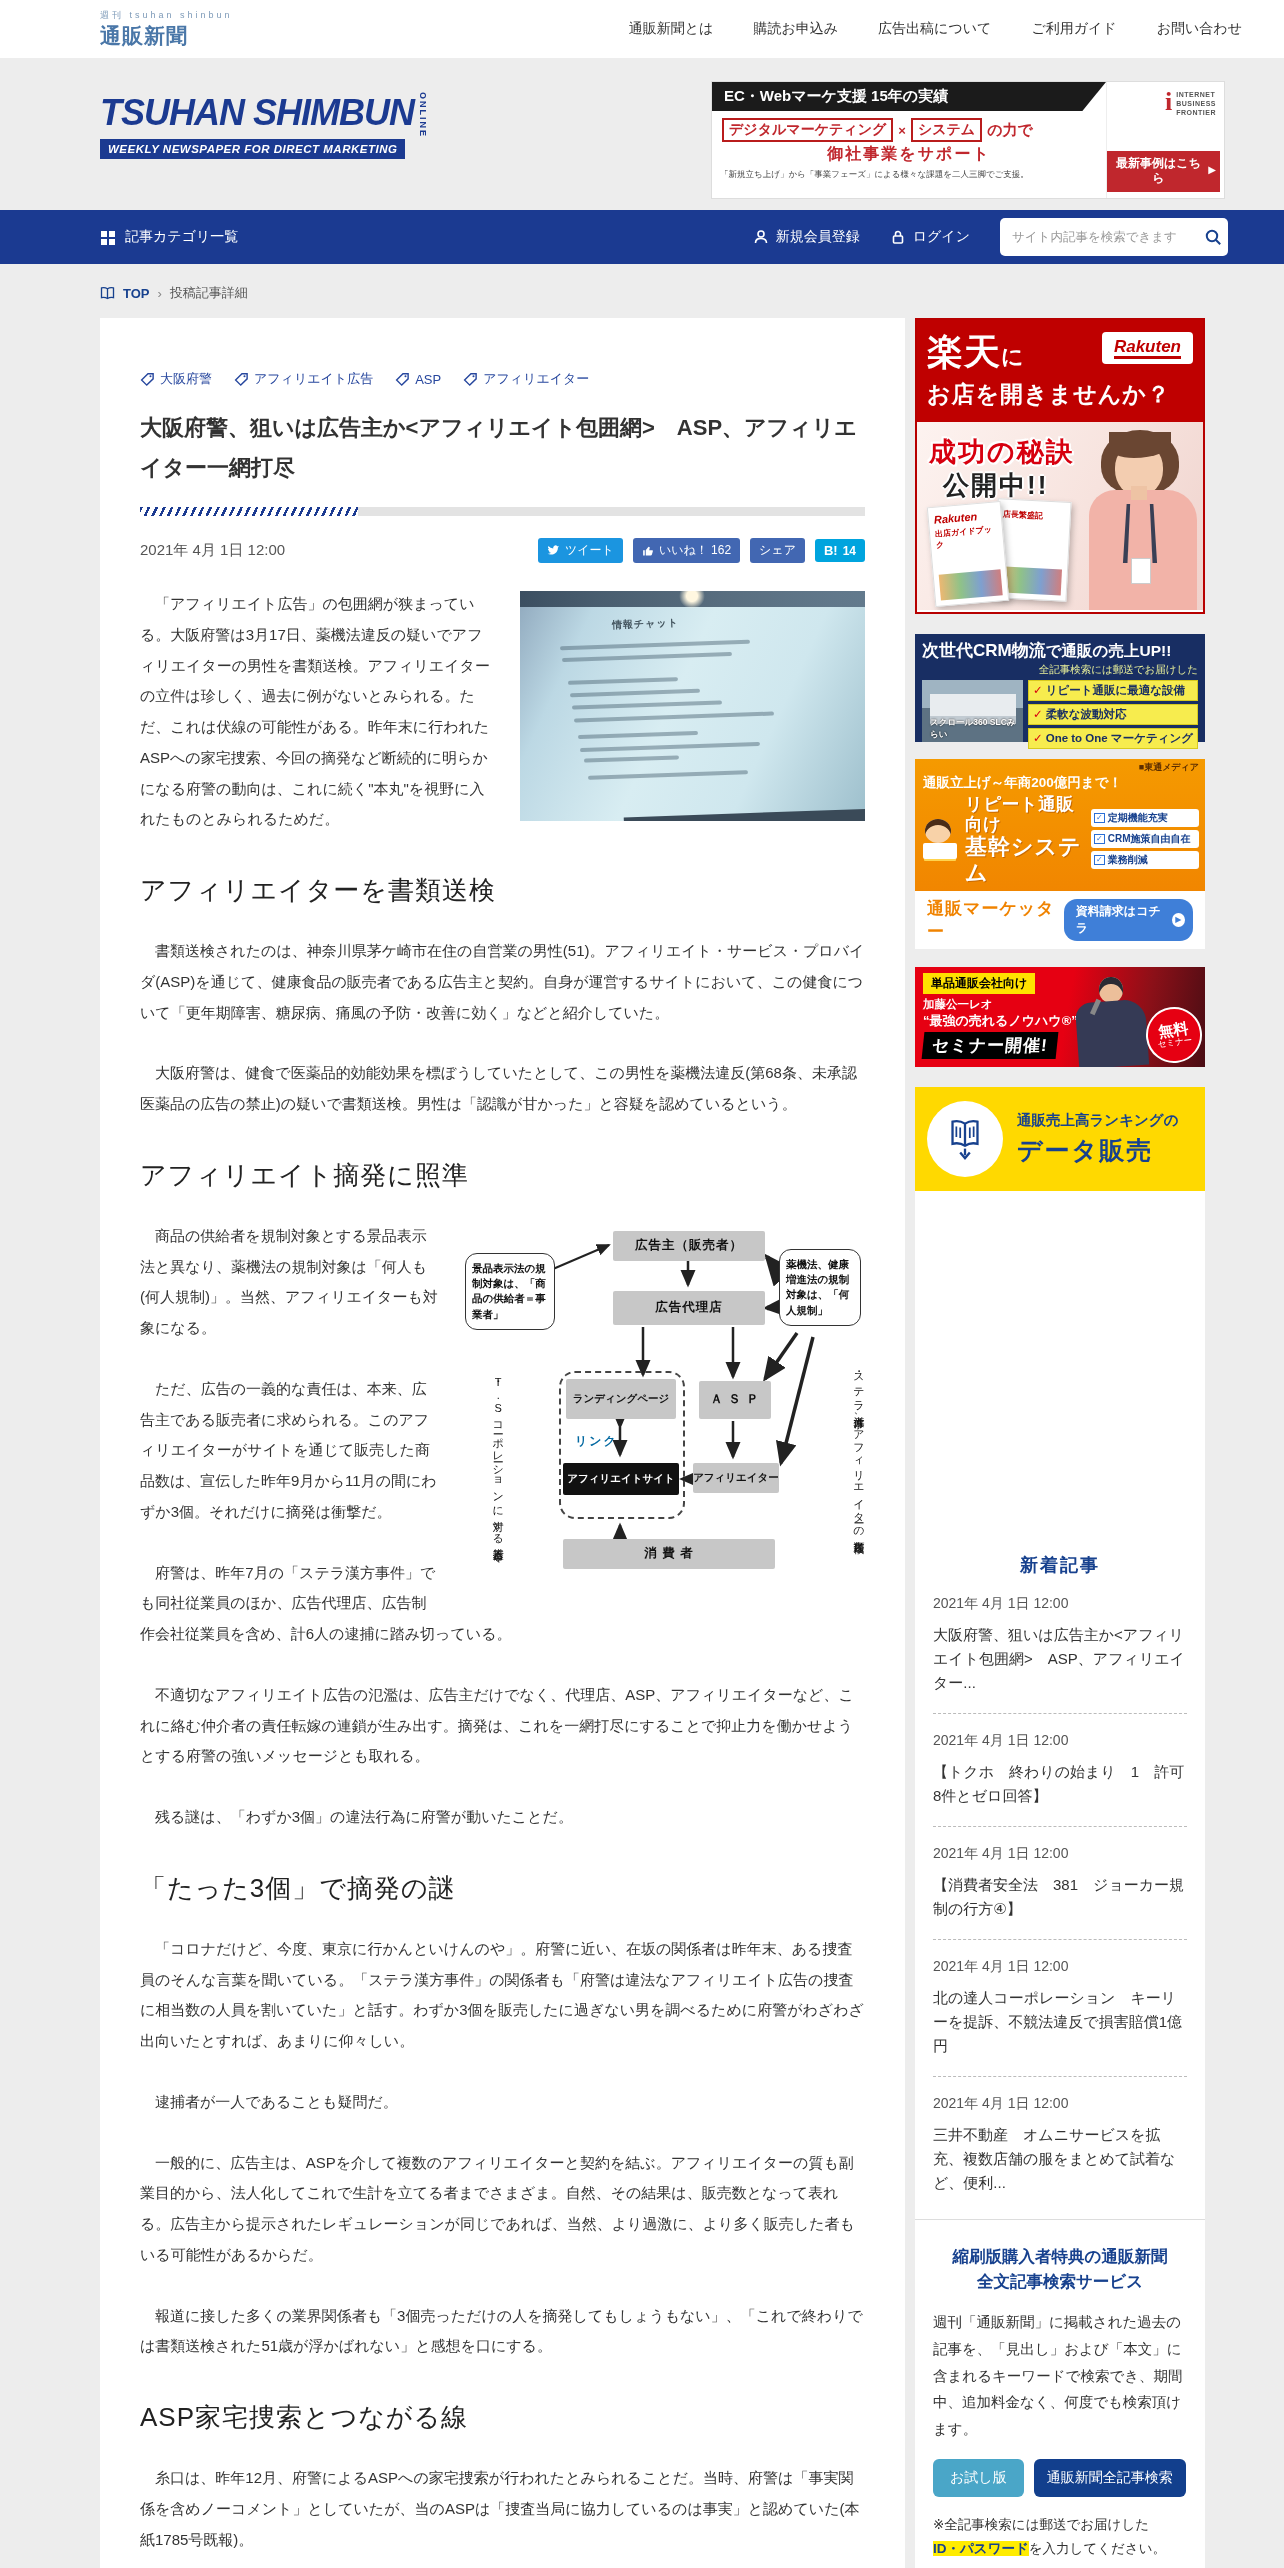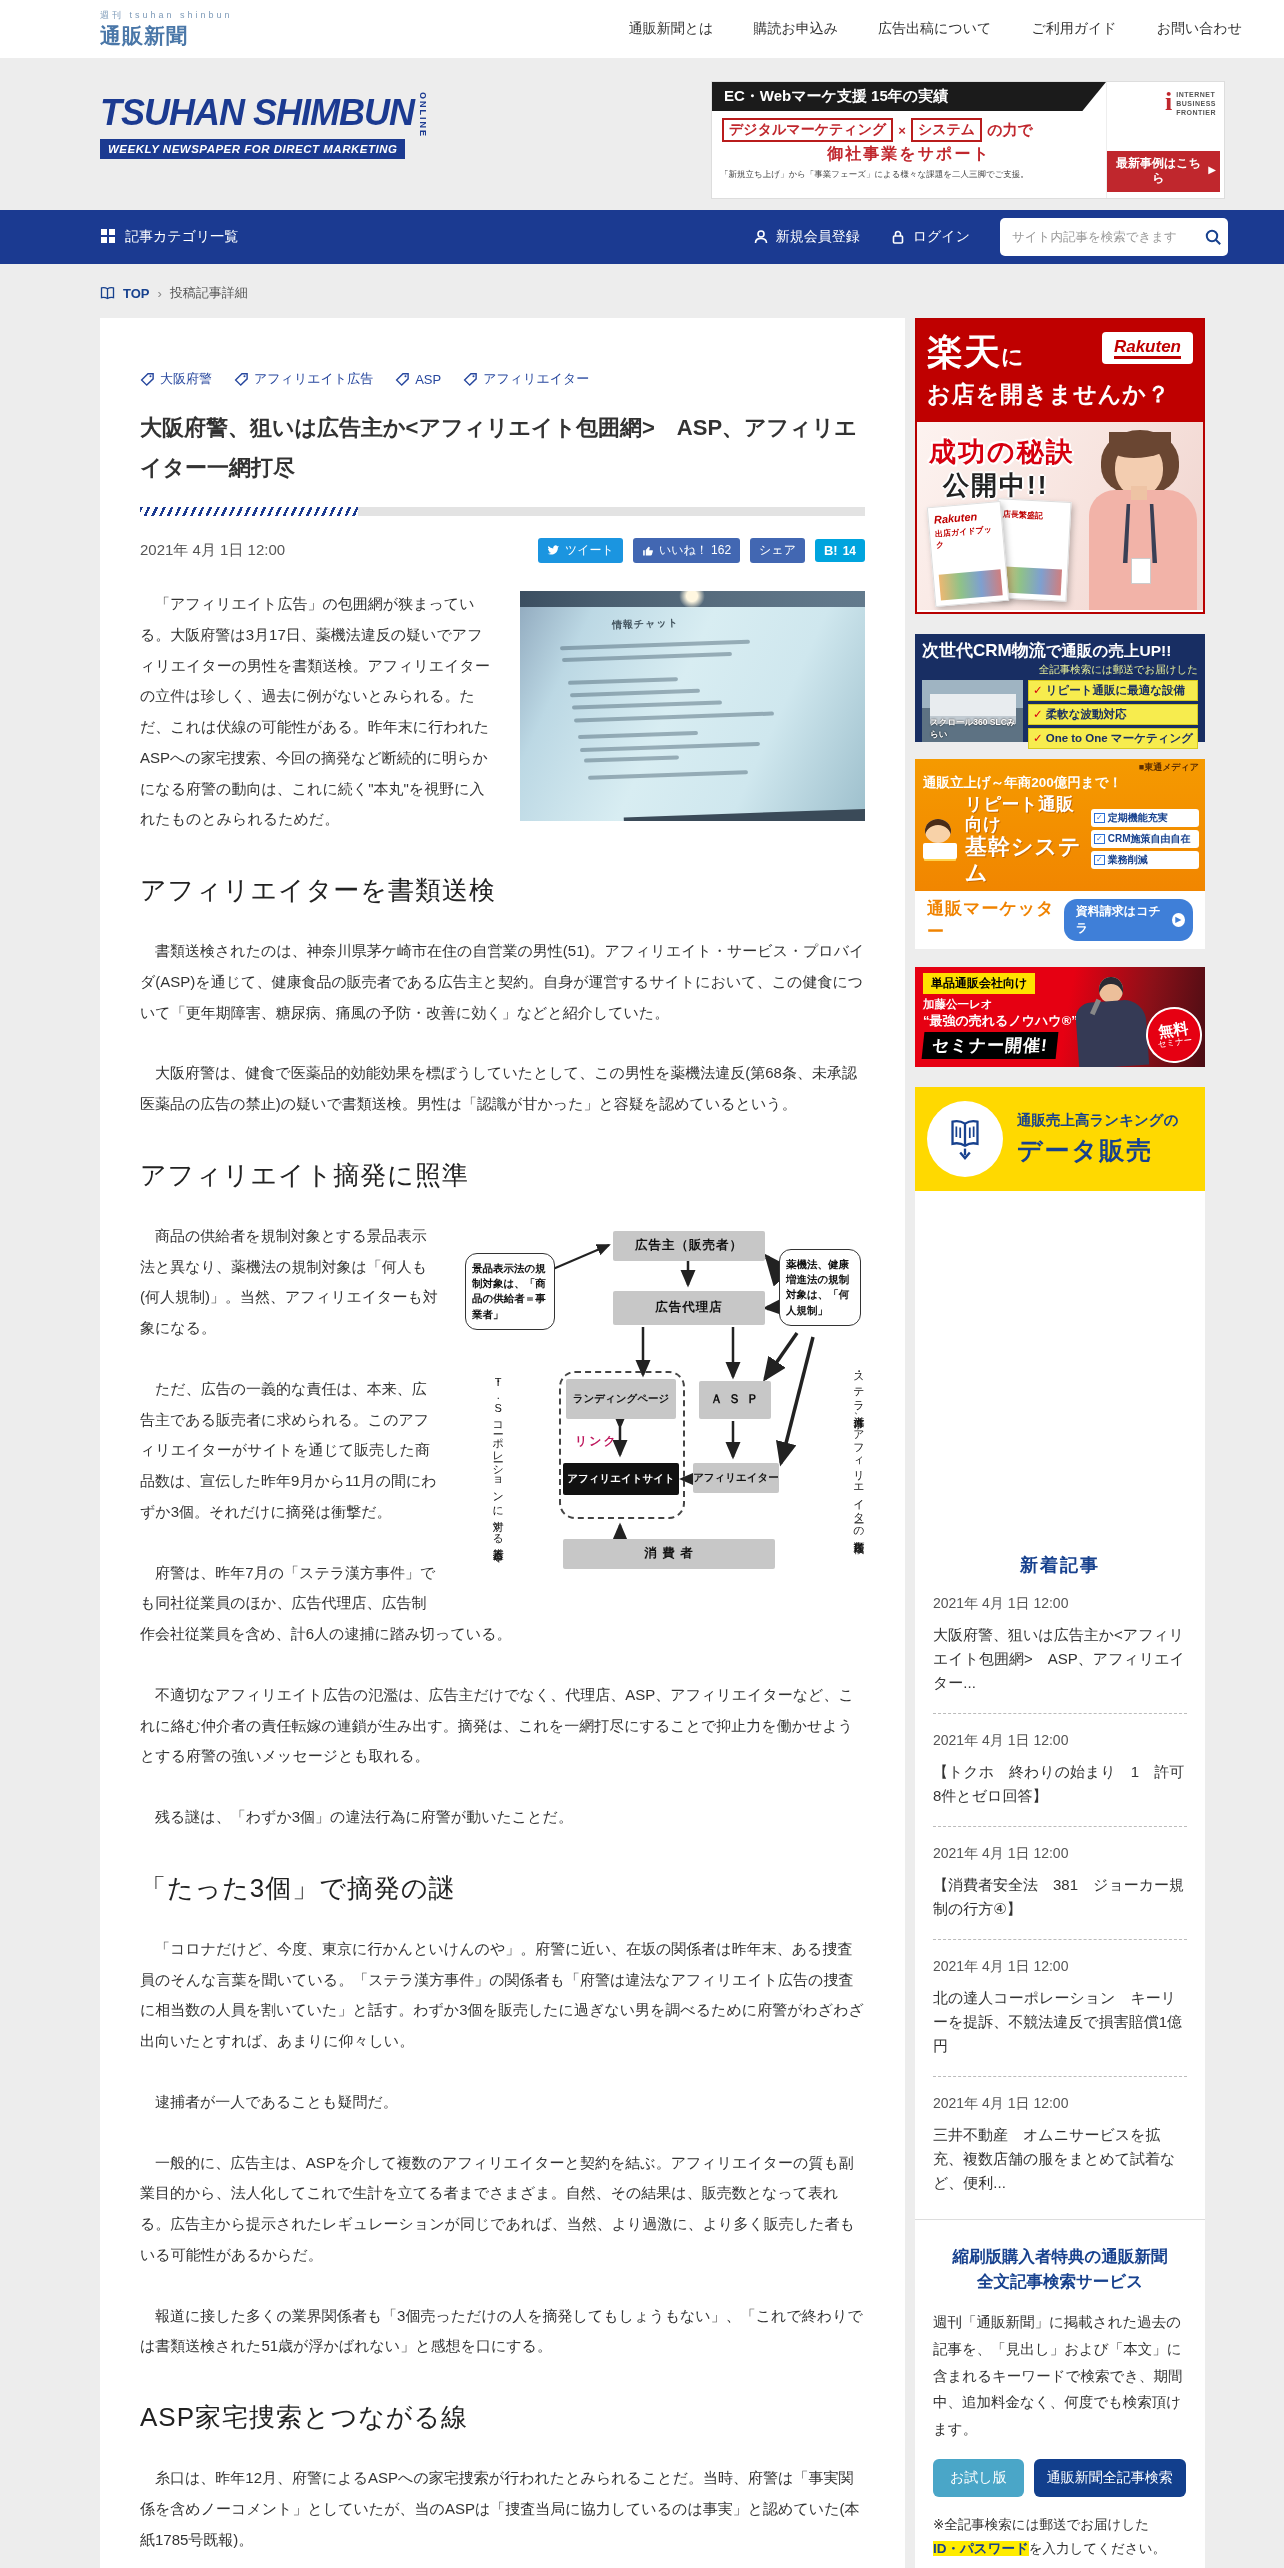--- a/index.html
+++ b/index.html
@@ -36,21 +36,21 @@
 .had-line4 { color:#444; font-size:8.5px; padding:4px 8px 0; white-space:nowrap; }
 .had-right { width:118px; position:relative; border-left:1px solid #eee; }
 .ibf-logo { position:absolute; top:8px; right:8px; display:flex; gap:4px; align-items:flex-start; }
 .ibf-i { color:#c0272d; font-weight:bold; font-size:26px; line-height:.9; font-family:"Liberation Serif",serif; }
 .ibf-text { font-size:7px; color:#555; font-weight:bold; line-height:1.3; letter-spacing:.5px; }
 .had-btn { position:absolute; right:4px; bottom:6px; background:#c0272d; color:#fff; font-weight:bold; font-size:12px; line-height:1.3; padding:5px 18px 5px 8px; text-align:center; cursor:pointer; }
 .had-btn .tri { position:absolute; right:4px; top:12px; font-size:10px; }
 
 
 .navbar { background:#1b3a91; height:54px; display:flex; align-items:center; justify-content:space-between; padding:0 56px 0 100px; }
-.nav-cat { display:flex; align-items:flex-start; gap:9px; color:#fff; font-size:14px; cursor:pointer; }
+.nav-cat { display:flex; align-items:flex-end; gap:9px; color:#fff; font-size:14px; cursor:pointer; }
 .nav-right { display:flex; align-items:center; gap:30px; }
 .nav-item { display:flex; align-items:center; gap:7px; color:#fff; font-size:14px; cursor:pointer; }
 .searchbox { background:#fff; border-radius:5px; width:228px; height:38px; display:flex; align-items:center; padding:0 6px 0 12px; }
 .searchbox input { border:none; outline:none; flex:1; font-size:12.5px; color:#333; font-family:inherit; background:transparent; }
 .searchbox input::placeholder { color:#999; }
 .searchbtn { background:none; border:none; cursor:pointer; display:flex; align-items:center; }
 
 
 .breadcrumb { display:flex; align-items:center; gap:8px; padding:20px 0 16px 100px; font-size:13px; }
 .bc-top { color:#17418e; font-weight:bold; }
@@ -98,21 +98,21 @@
 .article p { font-size:15px; line-height:2.05; color:#333; text-indent:1em; margin-bottom:30px; }
 .article h2 { font-size:26px; font-weight:normal; color:#222; margin:38px 0 28px; letter-spacing:1px; }
 
 
 .diagram { float:right; width:402px; height:348px; margin:4px 0 18px 22px; position:relative; font-size:12px; }
 .dg-box { position:absolute; background:#c7c7c7; color:#111; font-weight:bold; display:flex; align-items:center; justify-content:center; font-size:12.5px; letter-spacing:1px; border-radius:2px; text-align:center; }
 .dg-black { background:#111; color:#fff; font-size:11.5px; letter-spacing:0; }
 .dg-dashed { position:absolute; border:2px dashed #444; border-radius:16px; }
 .dg-bubble { position:absolute; background:#fff; border:1.5px solid #333; border-radius:12px; font-size:10.5px; line-height:1.45; padding:7px 6px; color:#111; font-weight:bold; }
 .dg-note { position:absolute; writing-mode:vertical-rl; text-orientation:upright; font-size:11px; color:#111; letter-spacing:1px; line-height:1.2; }
-.dg-link { position:absolute; font-weight:bold; font-size:12px; color:#be185d; letter-spacing:2px; }
+.dg-link { position:absolute; font-weight:bold; font-size:12px; color:#0369a1; letter-spacing:2px; }
 .diagram svg.arrows { position:absolute; left:0; top:0; }
 
 
 .sidebar { width:290px; display:flex; flex-direction:column; }
 .gap { height:20px; }
 
 
 .ad-rak { height:296px; border:2px solid #b70000; background:#fff; cursor:pointer; }
 .rak-top { background:#bf0000; height:102px; padding:8px 10px 0; position:relative; }
 .rak-big { color:#fff; font-weight:bold; font-size:36px; letter-spacing:1px; }

